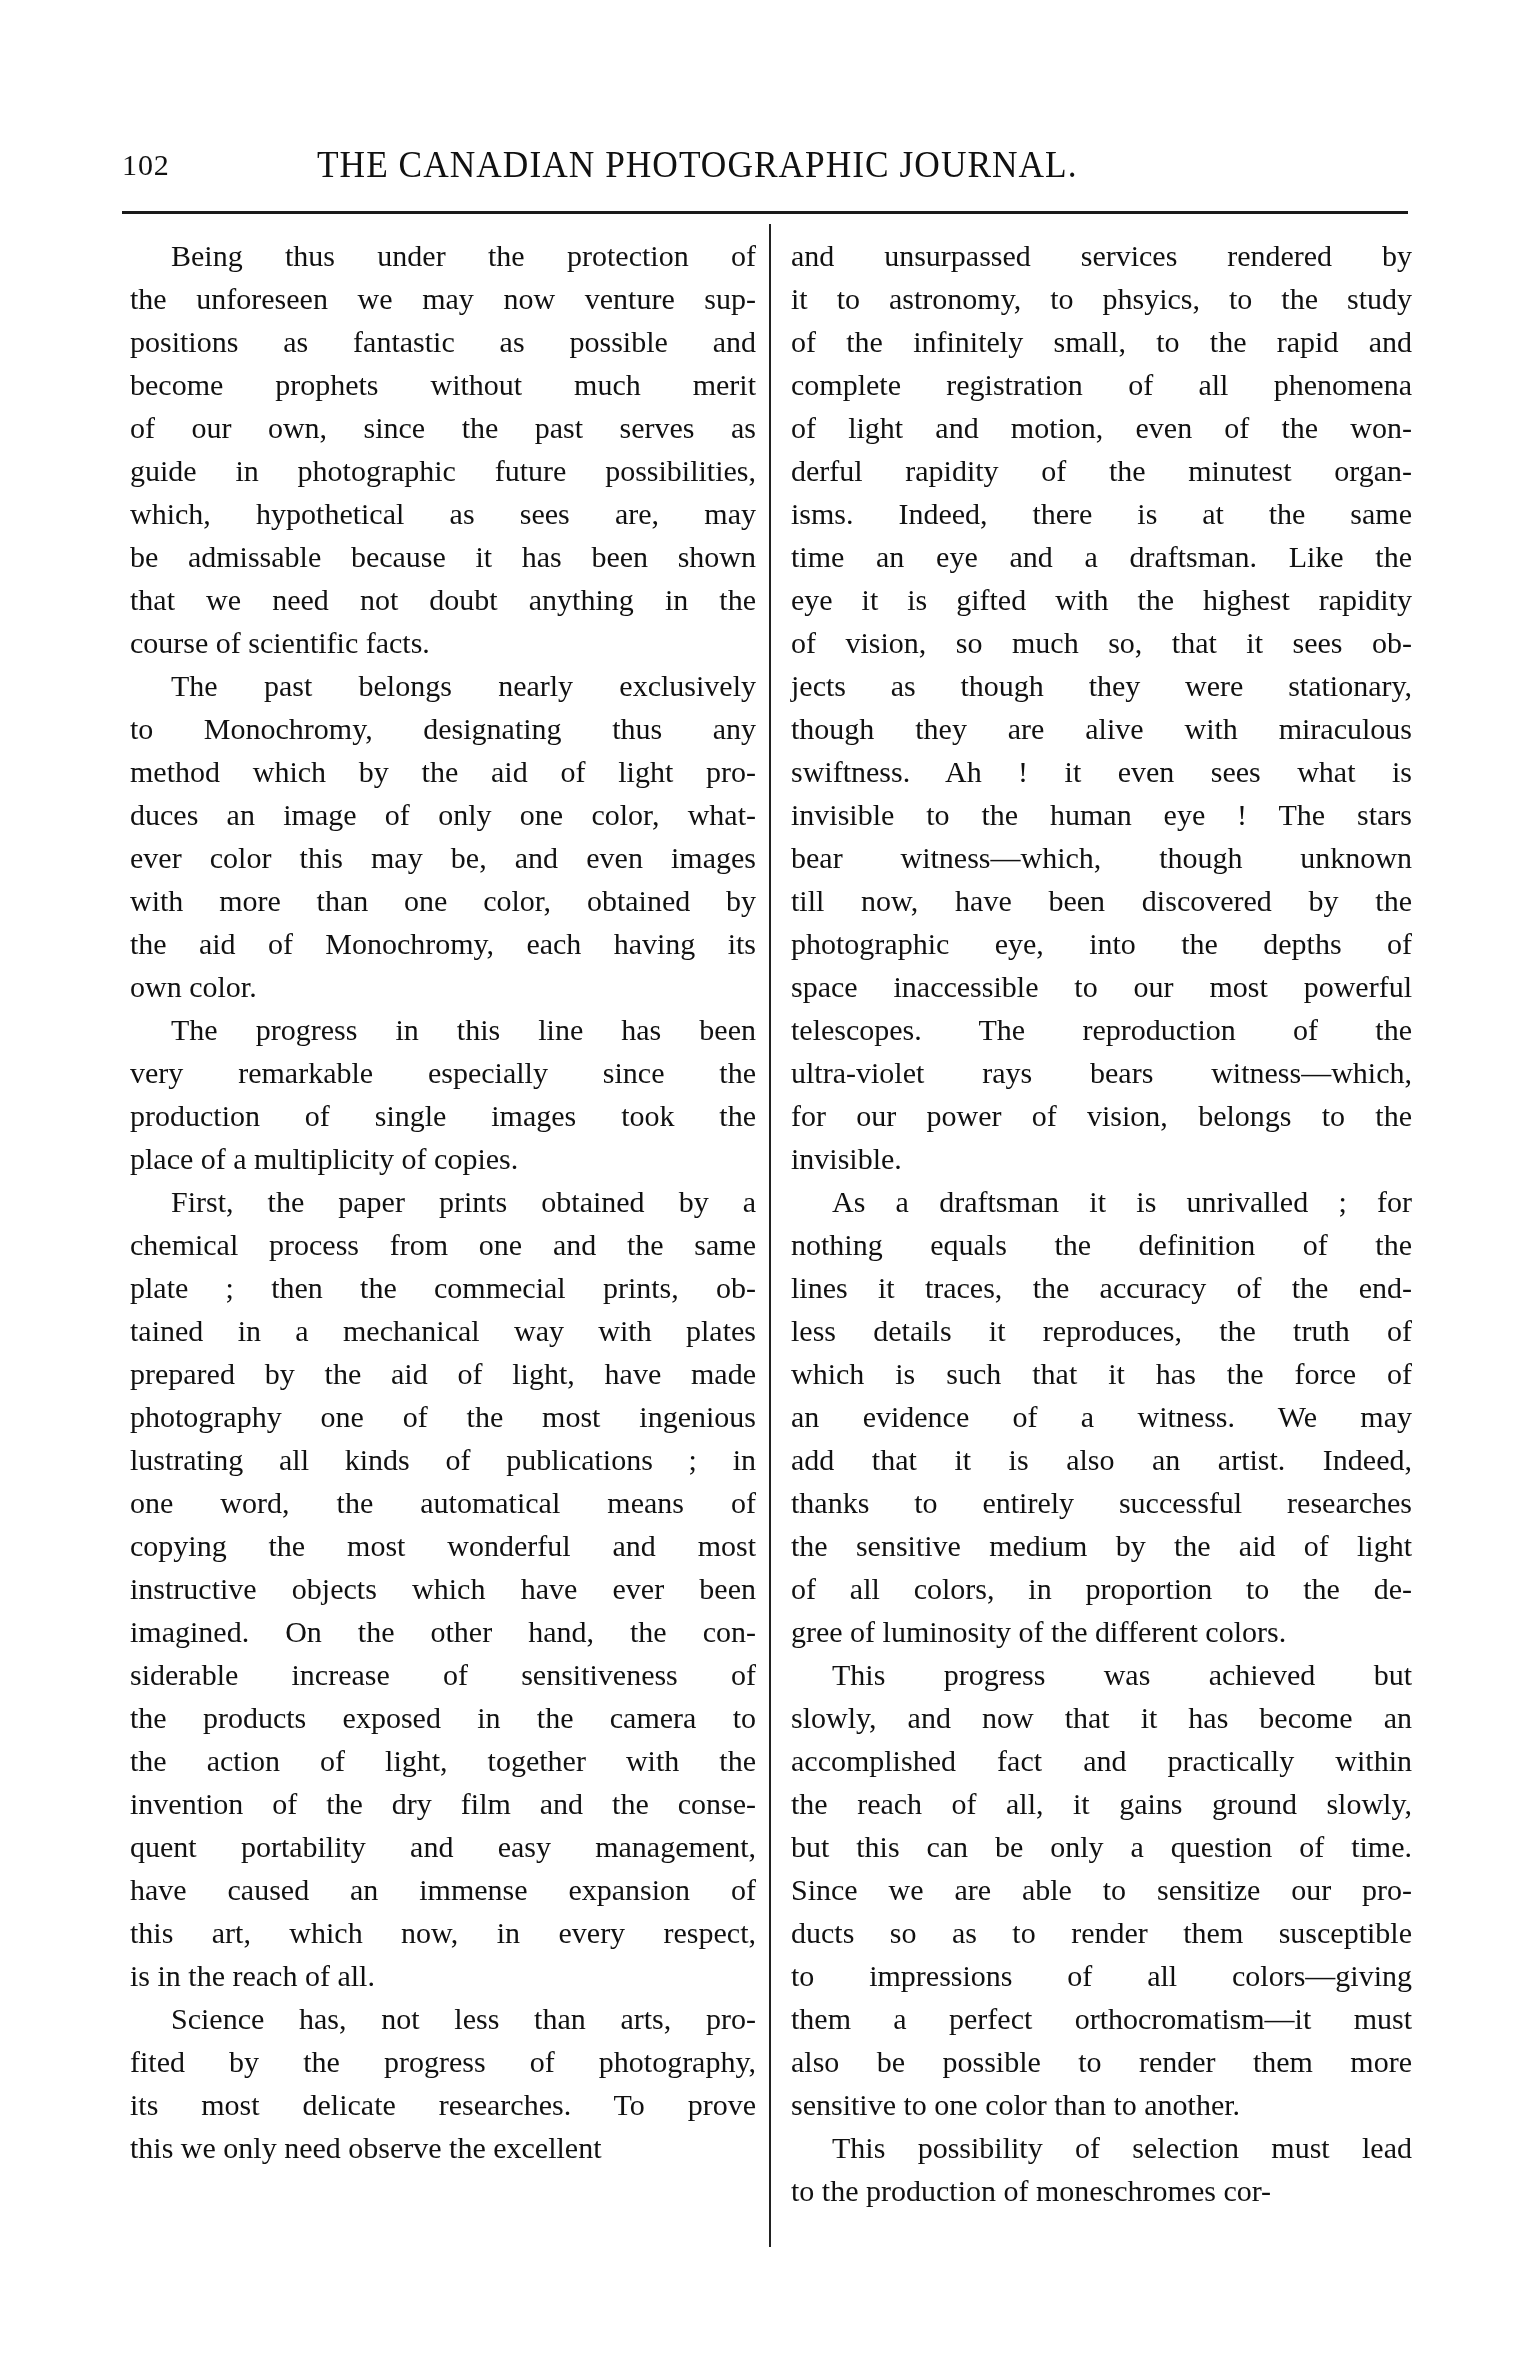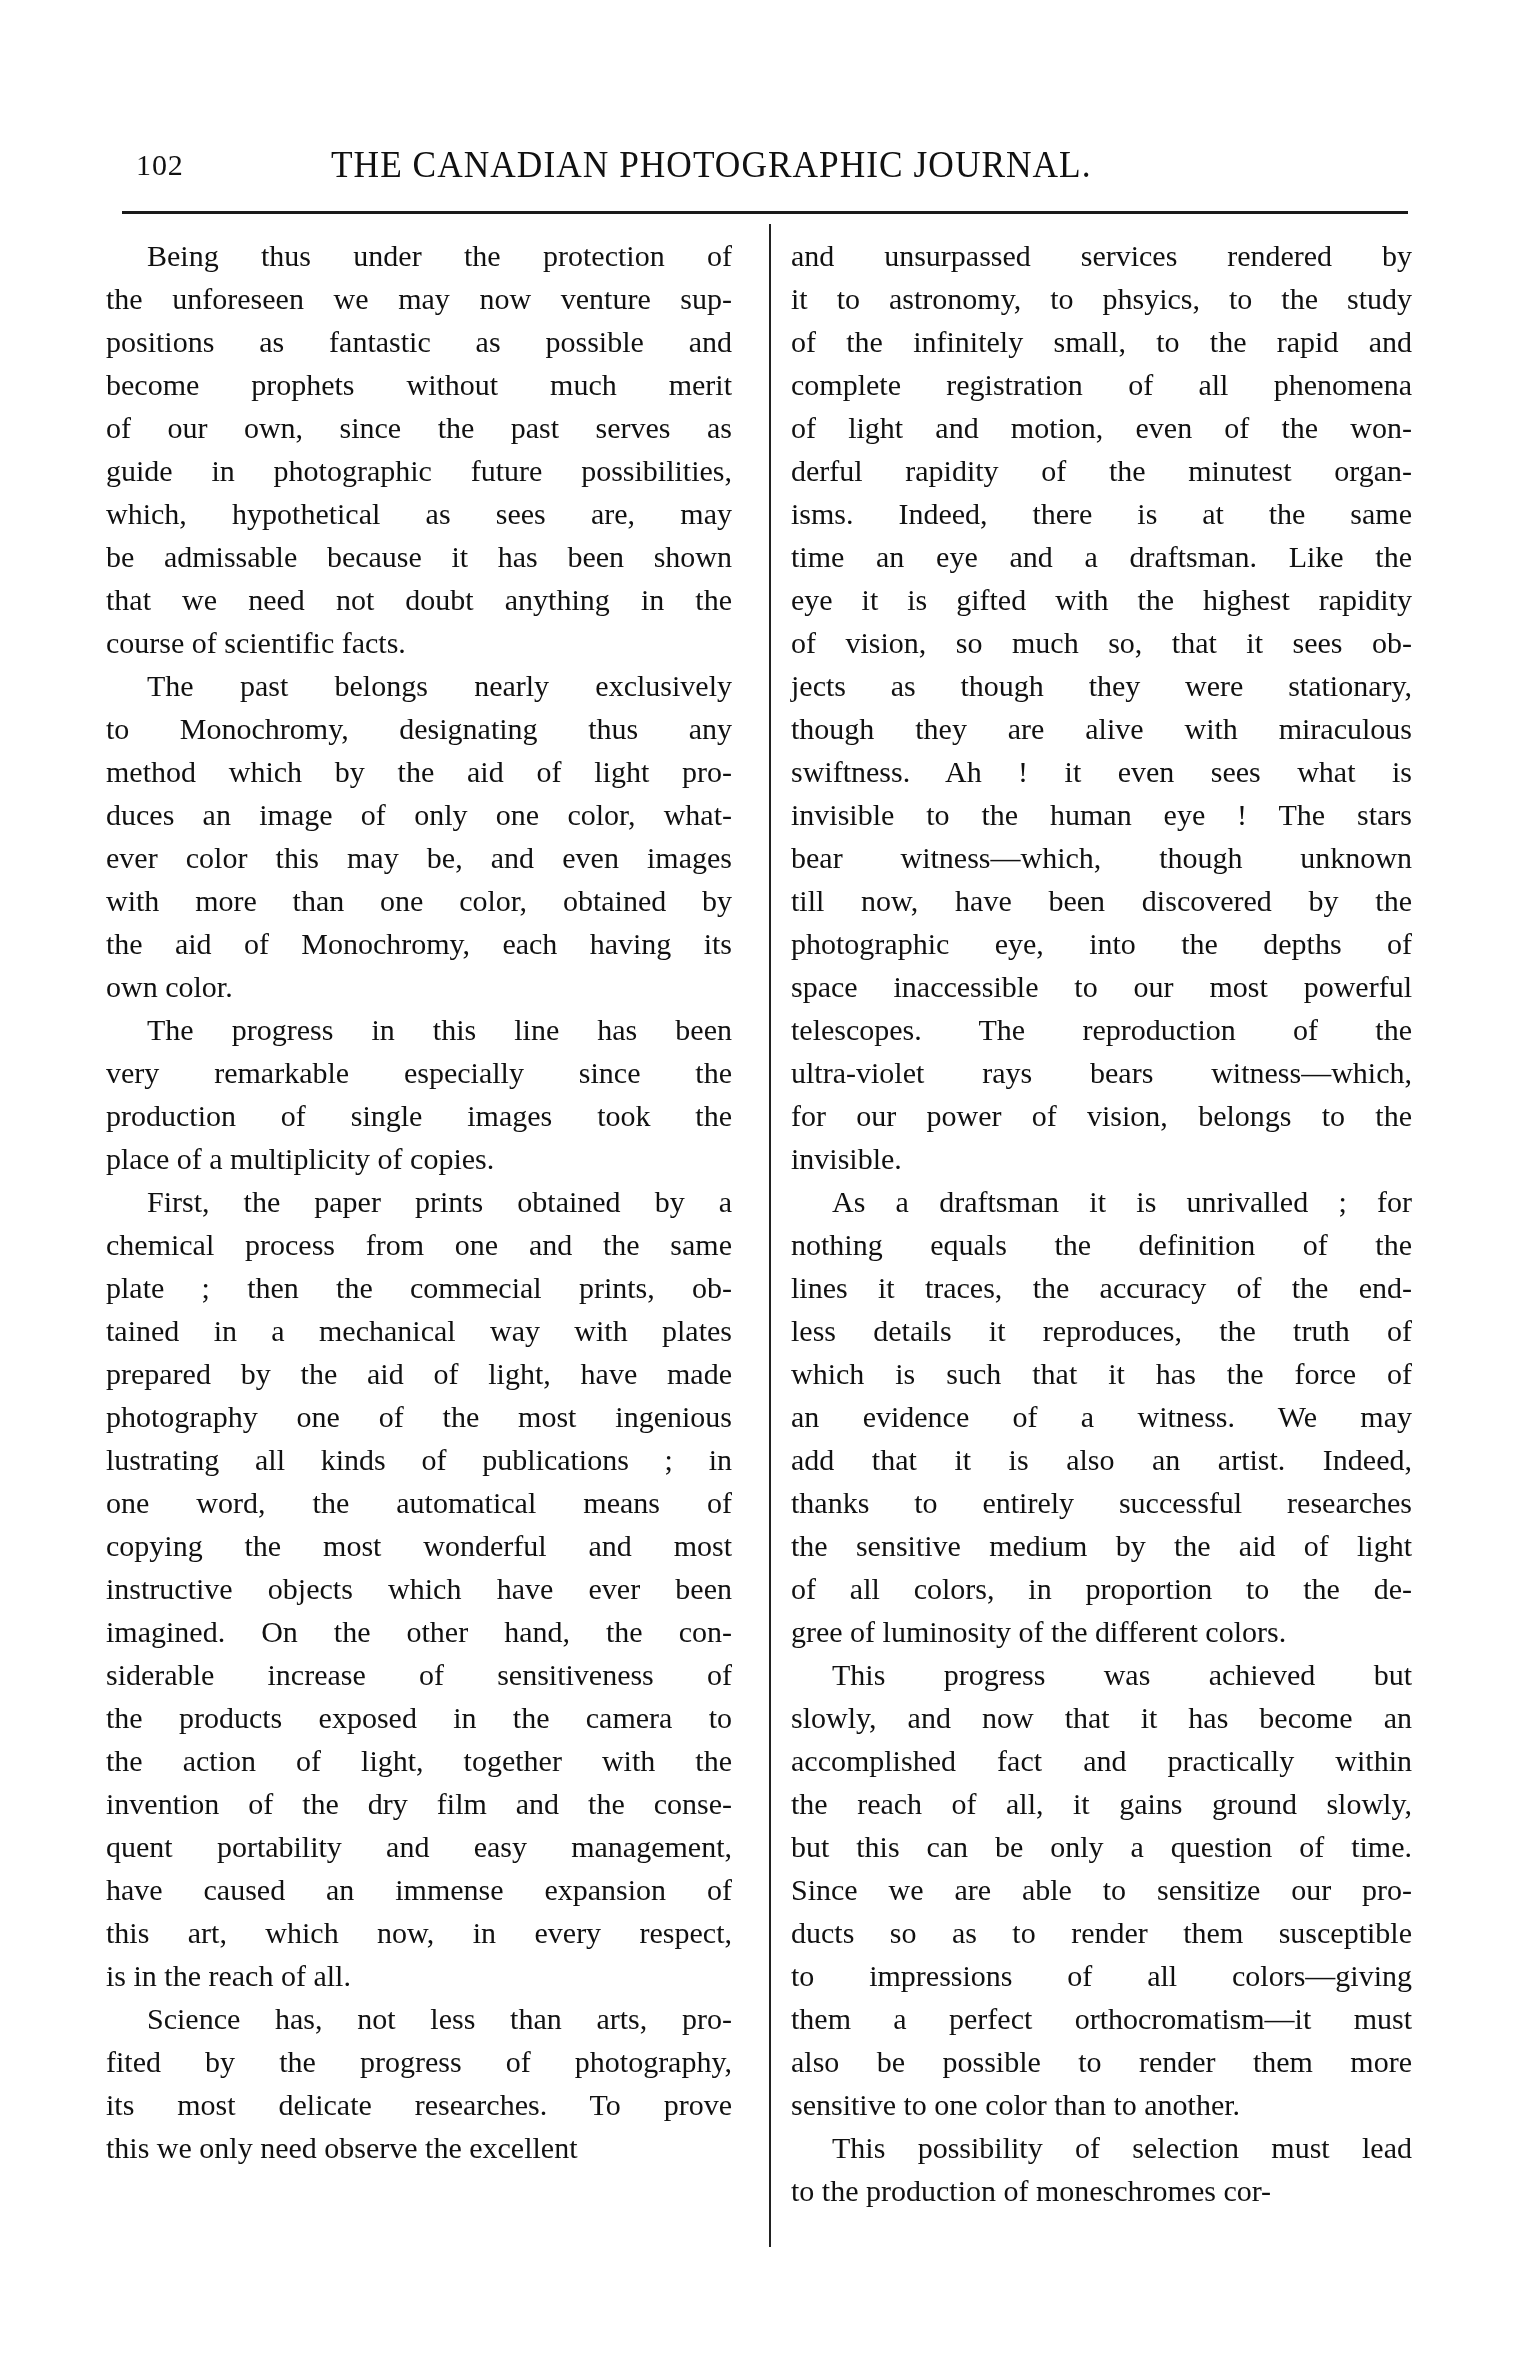--- a/index.html
+++ b/index.html
@@ -10,21 +10,21 @@
     body {
       width: 1533px;
       height: 2377px;
       position: relative;
       overflow: hidden;
       color: #111111;
       font-family: "Liberation Serif", "DejaVu Serif", serif;
     }
     .running-head {
       position: absolute;
-      left: 136px;
+      left: 122px;
       top: 143px;
       width: 1286px;
       height: 45px;
     }
     .page-number {
       position: absolute;
       left: 0;
       top: 3.6px;
       font-size: 30px;
       letter-spacing: 0.9px;
@@ -59,21 +59,21 @@
     }
     .column {
       position: absolute;
       top: 234px;
       width: 626px;
       font-size: 30px;
       line-height: 43px;
       text-align: justify;
       hyphens: manual;
     }
-    .column.left { left: 106px; }
+    .column.left { left: 130px; }
     .column.right { left: 791px; width: 621px; }
     .para {
       margin: 0;
       text-indent: 41px;
     }
     .para.continued { text-indent: 0; }
     .line {
       display: block;
       white-space: nowrap;
       text-align-last: justify;

